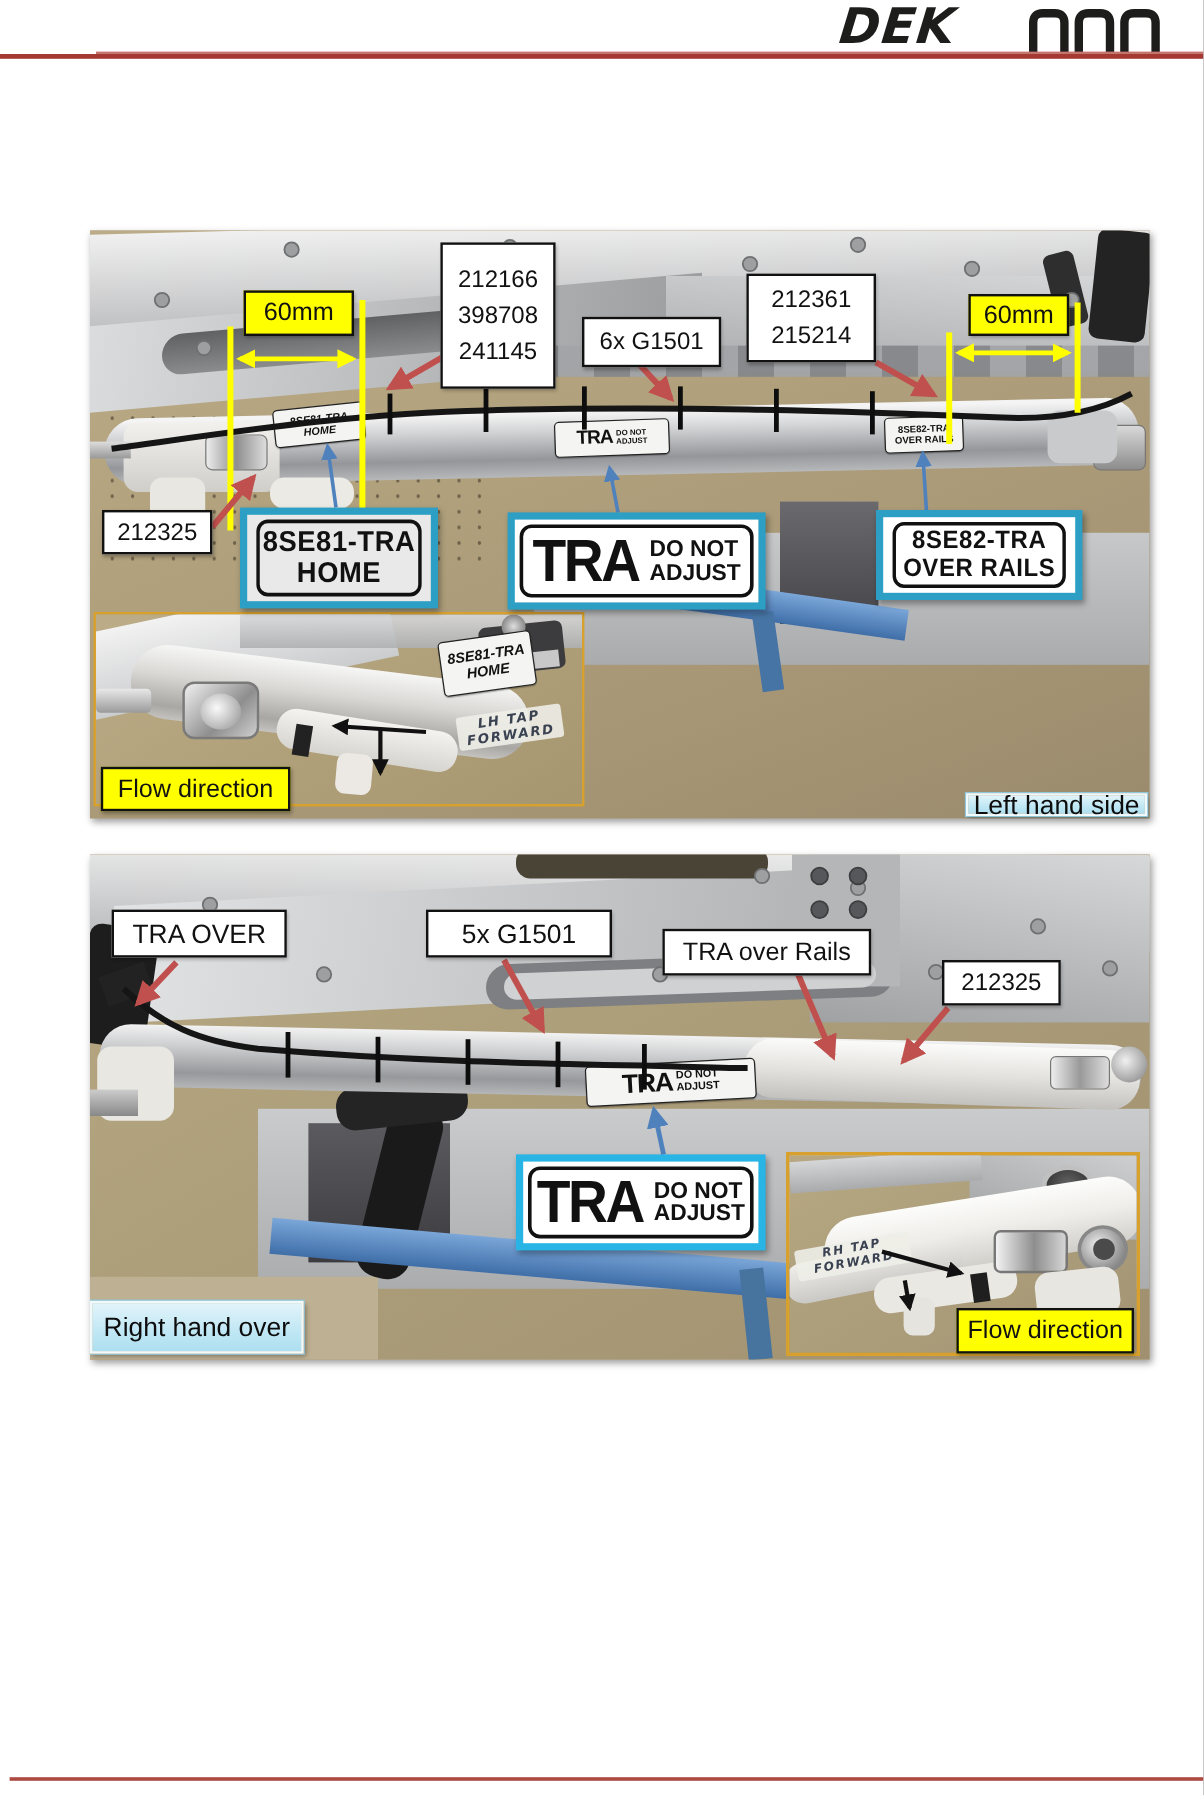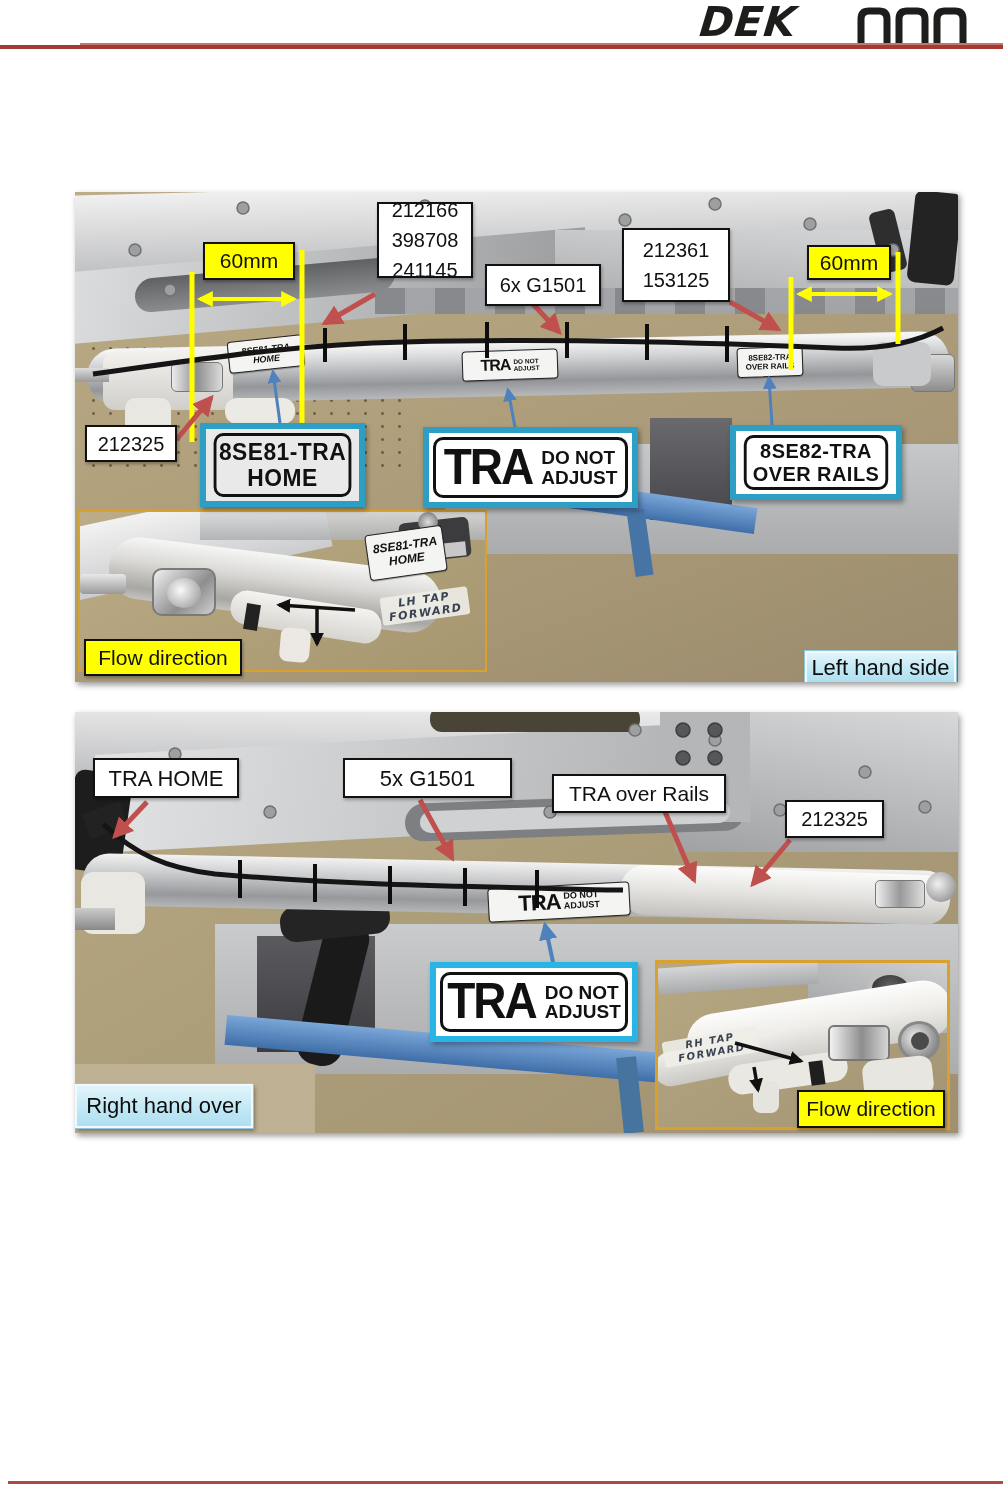--- a/index.html
+++ b/index.html
@@ -204,31 +204,31 @@
         <line x1="242" y1="416" x2="242" y2="452" marker-end="url(#mk1)"></line>
       </g>
     </svg>
 
     <div class="co yel" style="left:128px;top:50px;width:92px;height:38px">
       <span>60mm</span>
     </div>
     <div class="co yel" style="left:732px;top:53px;width:84px;height:35px">
       <span>60mm</span>
     </div>
-    <div class="co" style="left:302px;top:10px;width:96px;height:76px">
+    <div class="co" style="left:292px;top:10px;width:96px;height:122px">
       <span>212166</span>
       <span>398708</span>
       <span>241145</span>
     </div>
     <div class="co" style="left:410px;top:72px;width:116px;height:42px">
       <span>6x G1501</span>
     </div>
     <div class="co" style="left:547px;top:36px;width:108px;height:74px">
       <span>212361</span>
-      <span>153125</span>
+      <span>215214</span>
     </div>
     <div class="co" style="left:10px;top:233px;width:92px;height:37px">
       <span>212325</span>
     </div>
 
     <div class="sign" style="left:125px;top:231px;width:165px;height:84px">
       <div class="sign-face grey">
           <div class="sign-frame two-line">
         <span>8SE81-TRA</span>
         <span>HOME</span>
@@ -251,21 +251,21 @@
           <div class="sign-frame two-line" style="font-size:21px">
         <span>8SE82-TRA</span>
         <span>OVER RAILS</span>
       </div>
         </div>
     </div>
 
     <div class="co yel" style="left:9px;top:447px;width:158px;height:37px;font-size:21px">
       <span>Flow direction</span>
     </div>
-    <div class="side-cap" style="left:730px;top:459px;width:151px;height:33px">
+    <div class="side-cap" style="left:730px;top:469px;width:151px;height:19px">
       <span>Left hand side</span>
     </div>
   </figure>
 
   <figure class="photo photo2">
 
     <div class="metal" style="left:0;top:0;width:883px;height:421px;background:linear-gradient(150deg,#b7a883 0%,#ad9e7a 45%,#a09070 100%)"></div>
     <div class="metal" style="left:-10px;top:-6px;width:903px;height:80px;transform:skewY(1deg);background:linear-gradient(180deg,#ececec,#bcbdbf)"></div>
     <div class="metal z2" style="left:20px;top:26px;width:645px;height:98px;transform:skewY(-3deg);background:linear-gradient(100deg,#e2e3e5,#adafb1)"></div>
     <div class="metal z3" style="left:330px;top:86px;width:340px;height:38px;border-radius:19px;transform:skewY(-2deg);background:#7d7f82"></div>
@@ -367,23 +367,23 @@
 
       <line x1="478" y1="250" x2="470" y2="213" stroke="#4f81bd" stroke-width="4" marker-end="url(#mb2)"></line>
 
       <g stroke="#111" stroke-width="3.5" fill="none">
         <line x1="660" y1="331" x2="726" y2="349" marker-end="url(#mk2)"></line>
         <line x1="679" y1="355" x2="683" y2="378" marker-end="url(#mk2)"></line>
       </g>
     </svg>
 
     <div class="co" style="left:18px;top:46px;width:146px;height:40px;font-size:22px">
-      <span>TRA HOME</span>
-    </div>
-    <div class="co" style="left:268px;top:46px;width:169px;height:40px;font-size:22px">
+      <span>TRA OVER</span>
+    </div>
+    <div class="co" style="left:280px;top:46px;width:155px;height:40px;font-size:22px">
       <span>5x G1501</span>
     </div>
     <div class="co" style="left:477px;top:62px;width:174px;height:39px;font-size:21px">
       <span>TRA over Rails</span>
     </div>
     <div class="co" style="left:710px;top:88px;width:99px;height:38px">
       <span>212325</span>
     </div>
 
     <div class="sign blue2" style="left:355px;top:250px;width:208px;height:80px">

